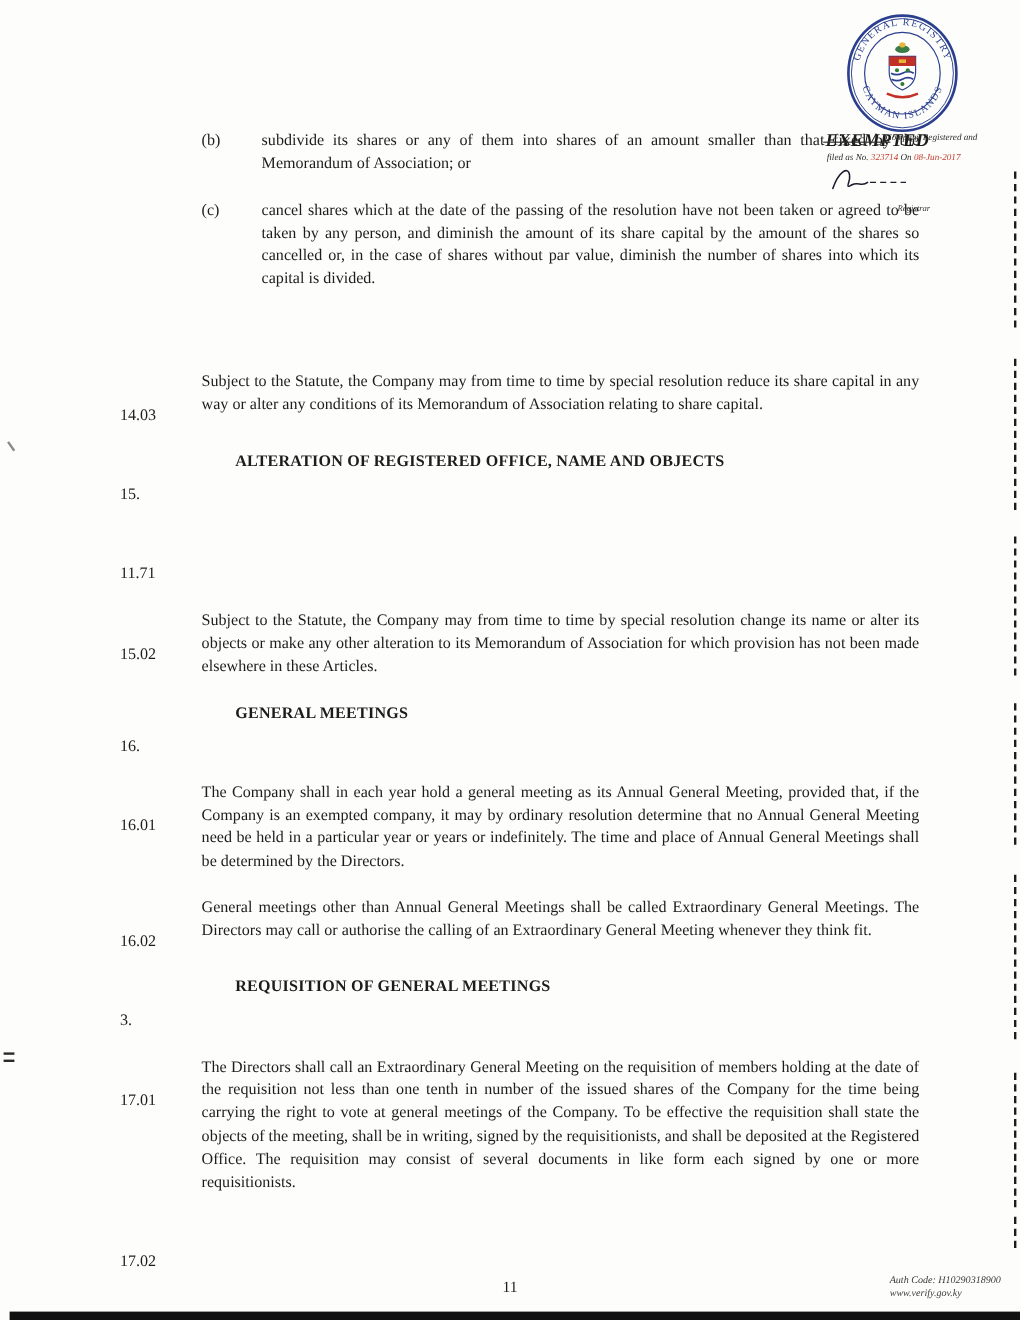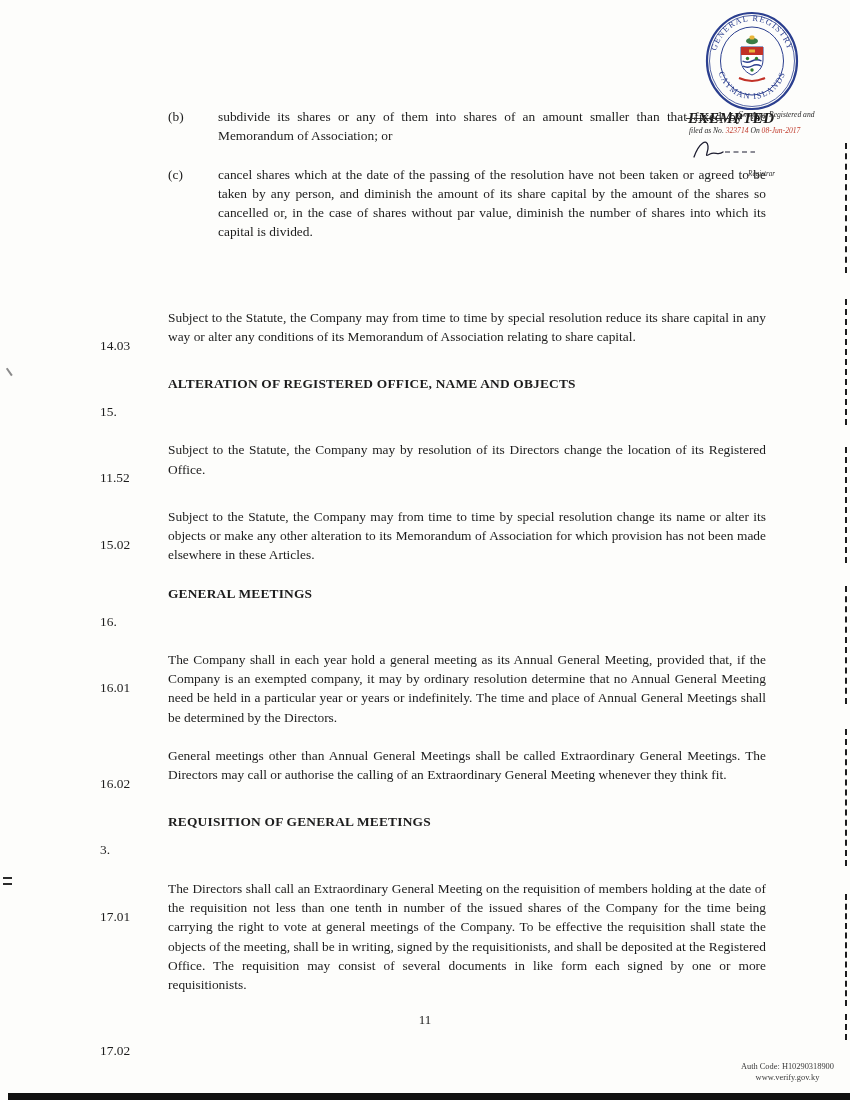--- a/index.html
+++ b/index.html
@@ -10,43 +10,43 @@
     font-family:"Liberation Serif", serif; color:#1c1c1c;
   }
 
   
   .content { position:absolute; left:100px; top:107px; width:666px;
              font-size:13.4px; line-height:19.3px; }
   .block { display:flex; margin-bottom:19px; }
   .col-num { flex:0 0 68px;margin-top:28px; }
   .col-label { flex:0 0 50px; }
   .col-text { flex:1; text-align:justify;font-family:Liberation Serif, serif; }
-  .heading .col-text { font-weight:bold; text-align:left; letter-spacing:.2px; }
+  .heading .col-text { font-weight:bold; text-align:left; letter-spacing:.2px;margin-left:28px; }
 
   
   .seal { position:absolute; left:704px; top:10px; }
 
   
   .stamp { position:absolute; left:686px; top:110px; width:160px; font-style:italic; }
   .stamp-exempted { position:absolute; left:2px; top:0; font-weight:bold;
                     font-size:15px; color:#1b1b1b; letter-spacing:.5px; }
   .stamp-strike { position:absolute; left:0; top:8px; width:56px; height:1px; background:#3a3a3a; }
   .stamp-registered { position:absolute; left:52px; top:0; font-size:7.6px;
                       color:#2a2a2a; white-space:nowrap; }
   .stamp-filed { position:absolute; left:3px; top:16px; font-size:7.6px;
                  color:#2a2a2a; white-space:nowrap;font-family:Liberation Serif, serif; }
   .stamp-red { color:#c03a2b; }
   .stamp-signature { position:absolute; left:6px; top:27px; }
   .stamp-registrar { position:absolute; left:62px; top:60px; font-size:7.2px; color:#333;text-align:right; }
 
   
-  .page-number { position:absolute; left:0; right:0; top:1012px; text-align:center;
+  .page-number { position:absolute; left:0; right:0; top:1065px; text-align:center;
                  font-size:13px; }
-  .footer-verify { position:absolute; right:16px; top:1061px; text-align:center;
-                   font-size:8.4px; color:#3a3a3a; line-height:11px; }
+  .footer-verify { position:absolute; right:16px; top:1061px; text-align:left;
+                   font-style:italic; font-size:8.4px; color:#3a3a3a; line-height:11px; }
 
   
   .edge-dash { position:absolute; left:845px; width:0; border-left:2.5px dashed #1c1c1c; }
   .edge-mark-a { position:absolute; left:5px; top:371px; width:9px; height:1.5px;
                  background:#8a8a8a; transform:rotate(55deg); }
   .edge-mark-b { position:absolute; left:3px; top:877px; width:9px; height:2px;
                  background:#2a2a2a; box-shadow:0 6px 0 #2a2a2a; }
   .bottom-bar { position:absolute; left:8px; right:0; bottom:0; height:7px; background:#111; }
 </style>
 </head>
@@ -117,22 +117,21 @@
       <div class="col-num">14.03</div>
       <div class="col-text">Subject to the Statute, the Company may from time to time by special resolution reduce its share capital in any way or alter any conditions of its Memorandum of Association relating to share capital.</div>
     </div>
 
     <div class="block heading">
       <div class="col-num">15.</div>
       <div class="col-text">ALTERATION OF REGISTERED OFFICE, NAME AND OBJECTS</div>
     </div>
 
     <div class="block">
-      <div class="col-num">11.52</div>
-      <div class="col-text">Subject to the Statute, the Company may by resolution of its Directors change the location of its Registered Office.</div>
+      <div class="col-num">11.71</div>
     </div>
 
     <div class="block">
       <div class="col-num">15.02</div>
       <div class="col-text">Subject to the Statute, the Company may from time to time by special resolution change its name or alter its objects or make any other alteration to its Memorandum of Association for which provision has not been made elsewhere in these Articles.</div>
     </div>
 
     <div class="block heading">
       <div class="col-num">16.</div>
       <div class="col-text">GENERAL MEETINGS</div>

